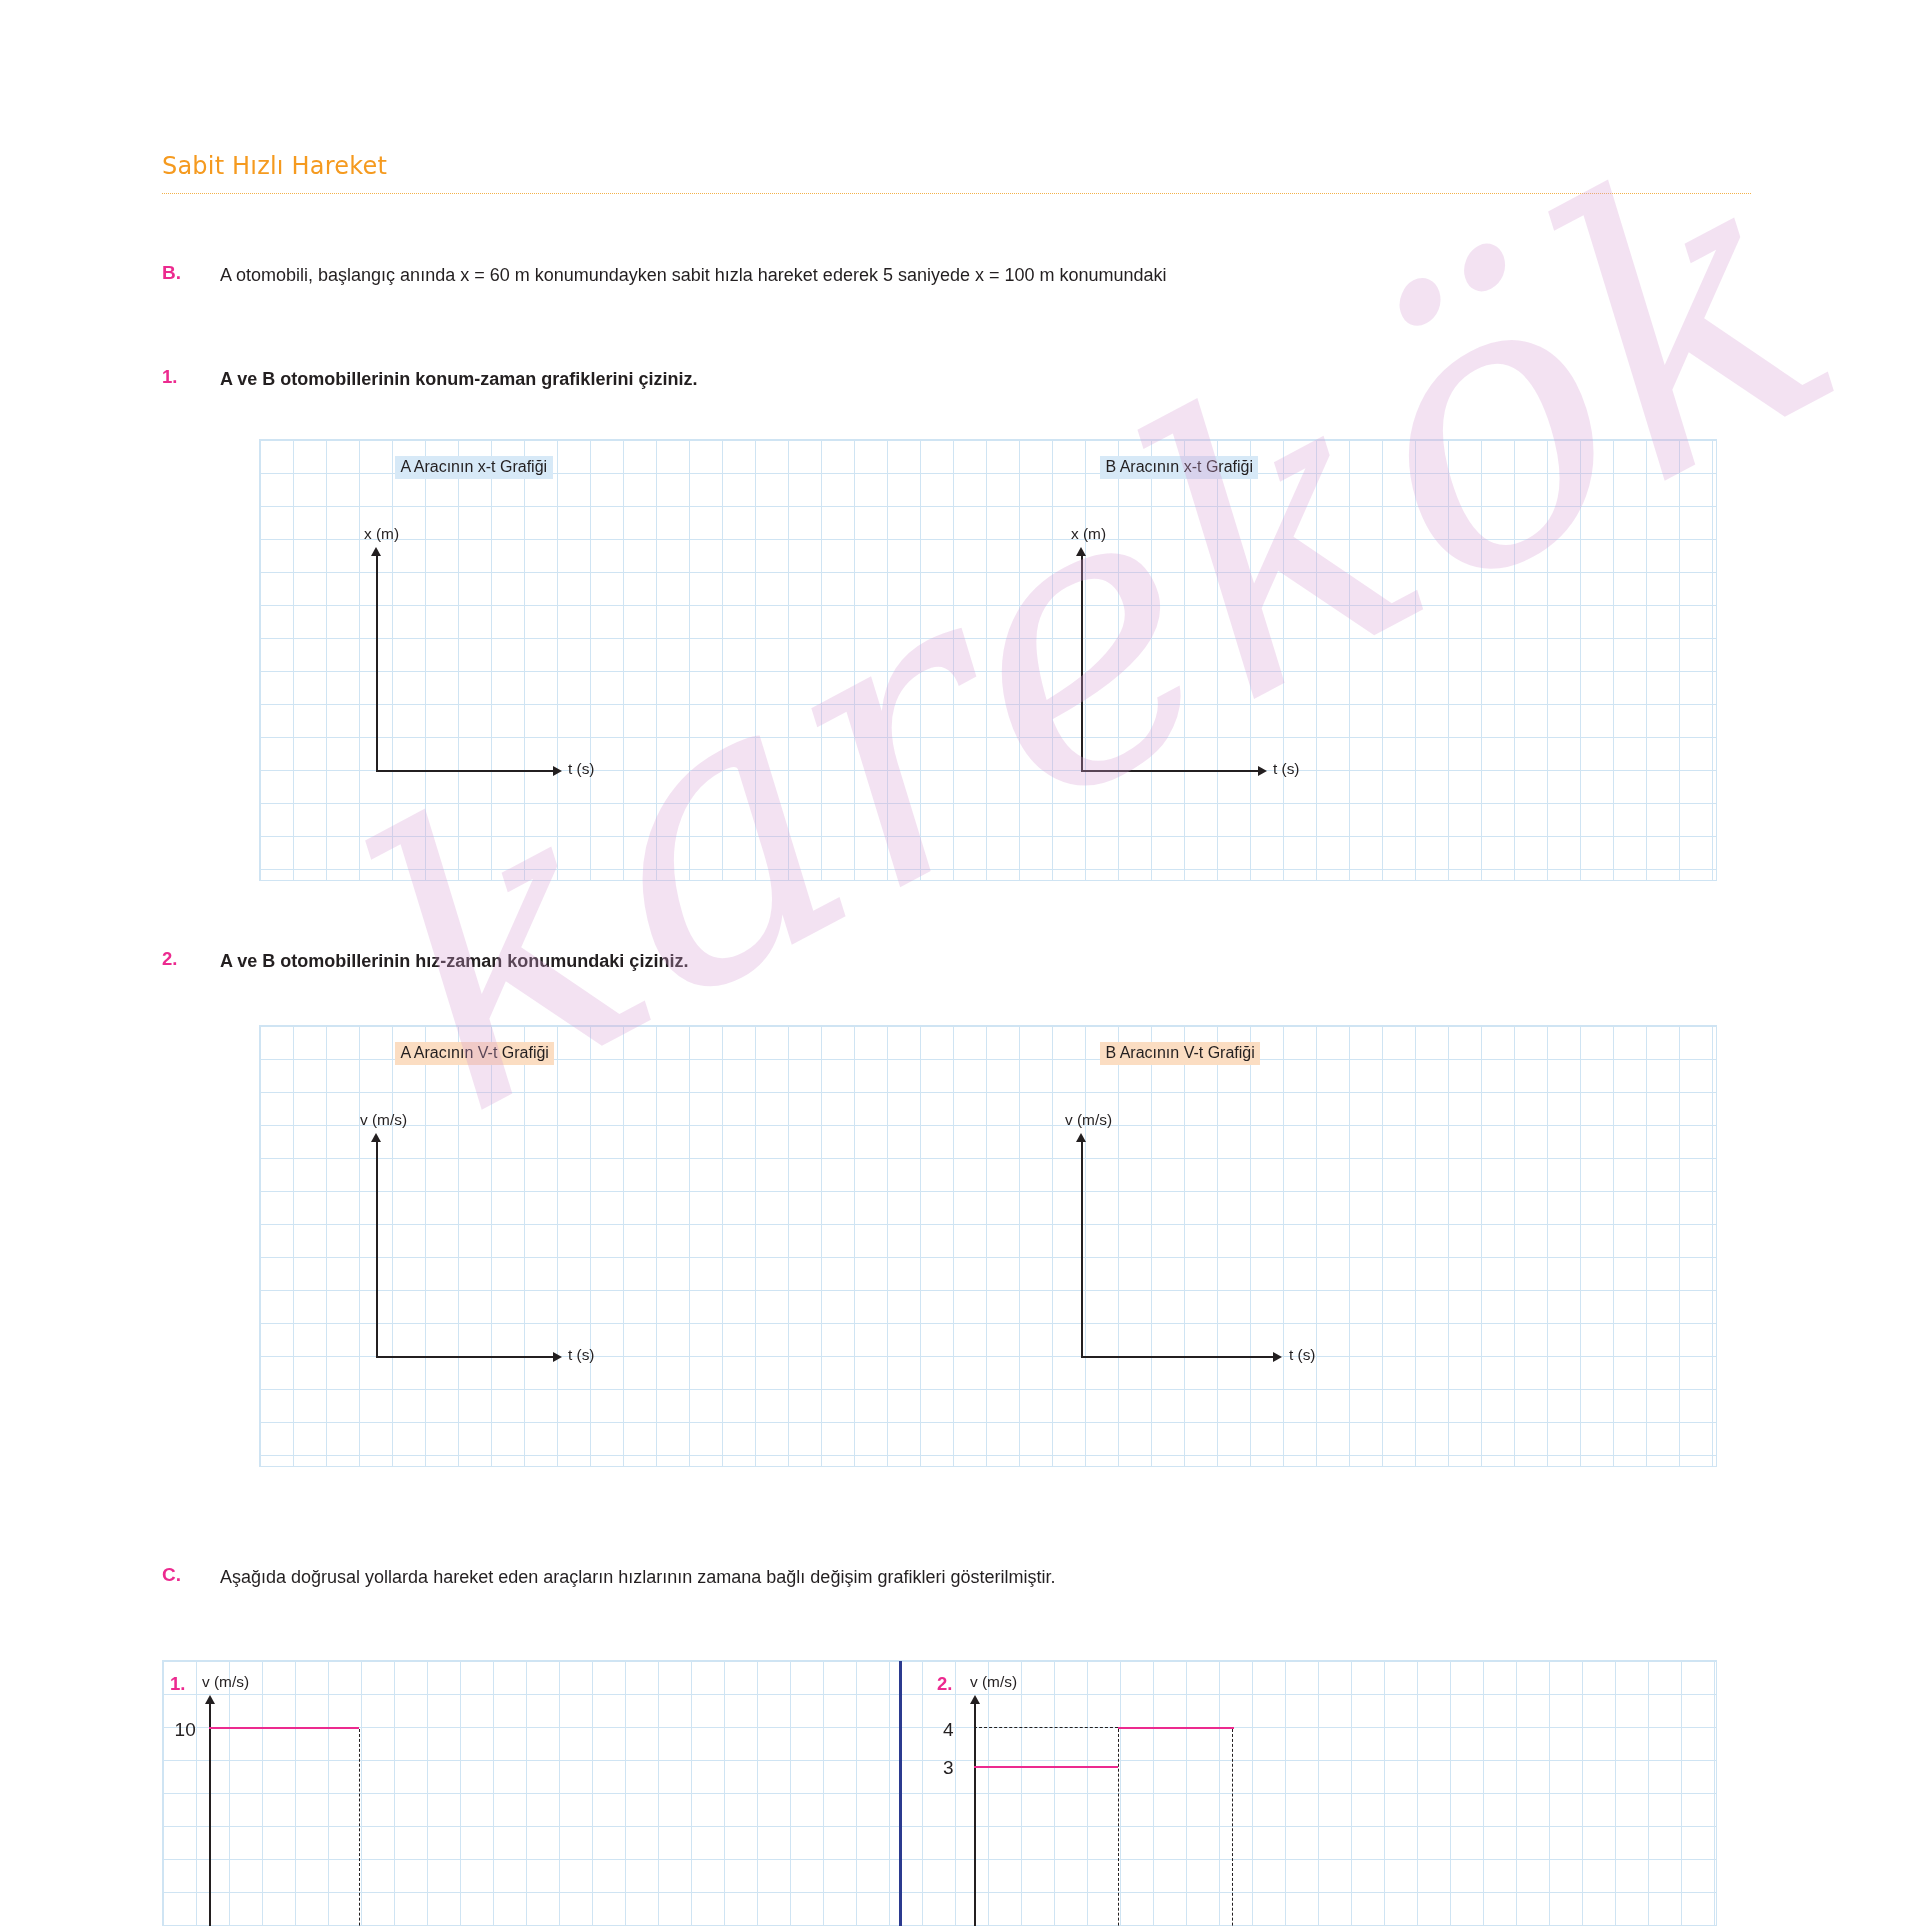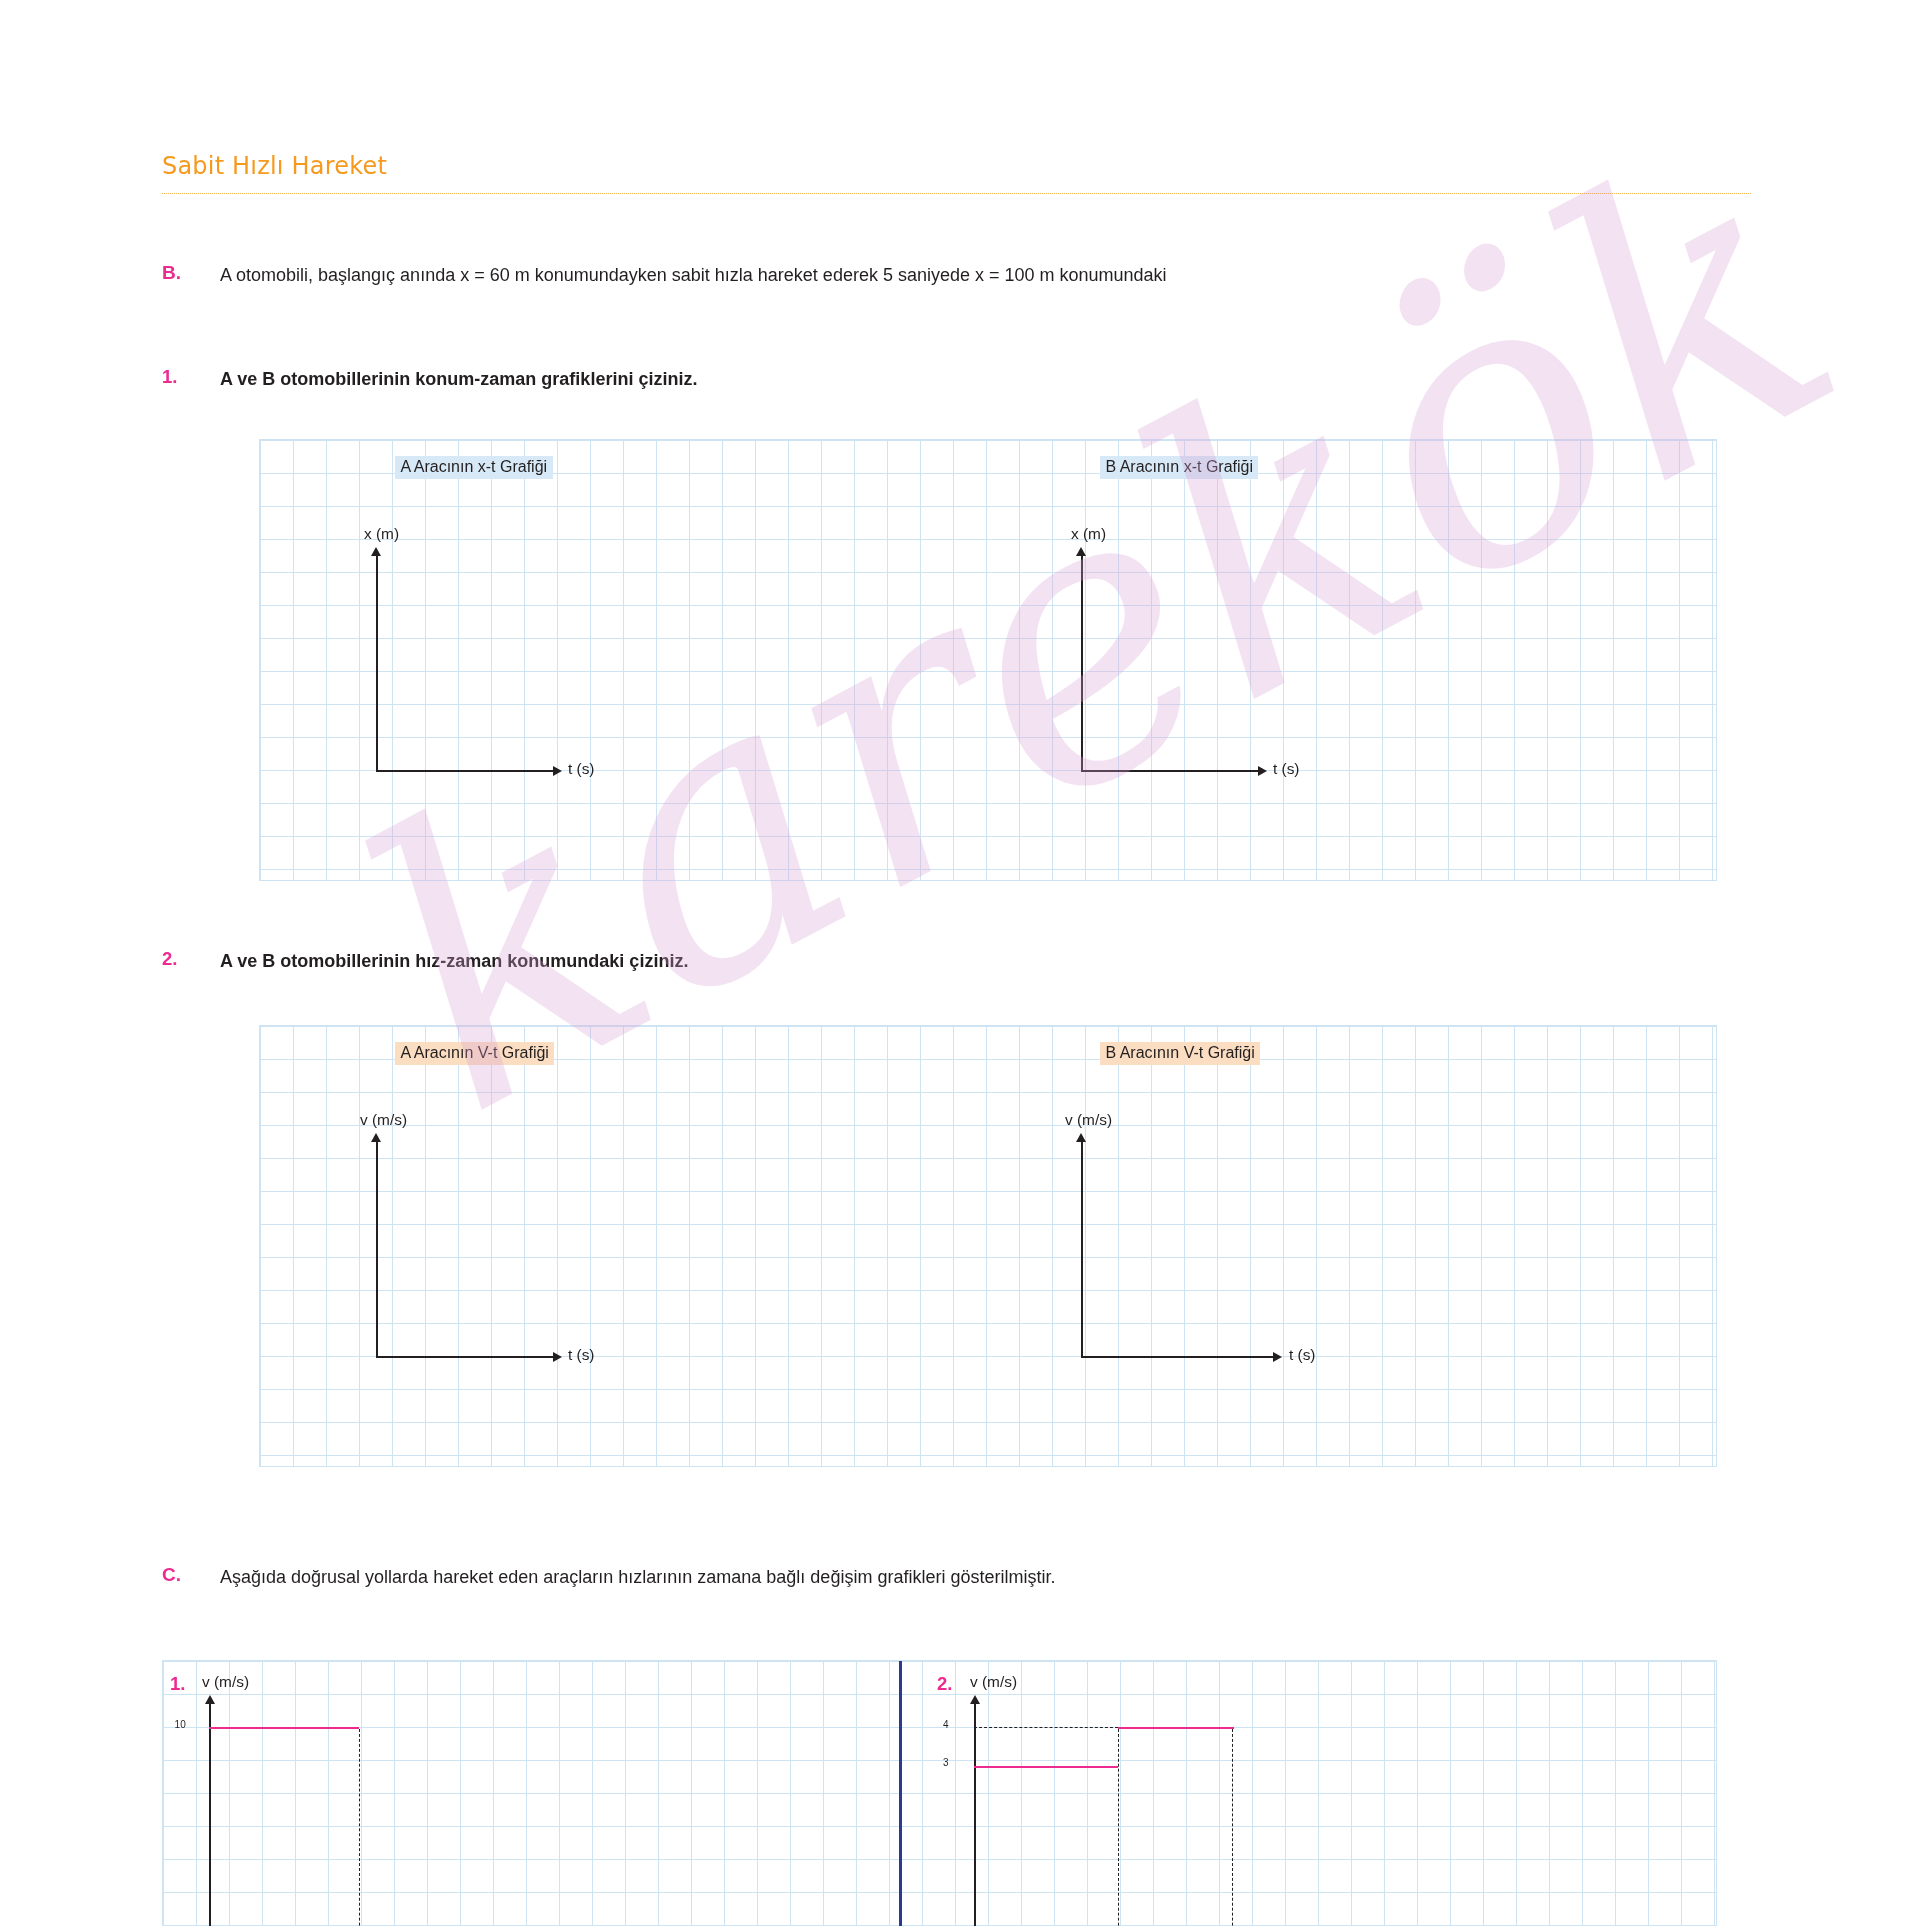--- a/index.html
+++ b/index.html
@@ -85,21 +85,21 @@
   .chart-label.orange { background: #fbddc2; }
 
   .axis-text {
     position: absolute;
     font-size: 15.4px;
     color: #231f20;
     white-space: nowrap;
   }
   .tick-text {
     position: absolute;
-    font-size: 10px;
+    font-size: 19px;
     color: #231f20;
     white-space: nowrap;
   }
 
   
   .axis-v {
     position: absolute;
     width: 1.5px;
     background: #231f20;
   }

